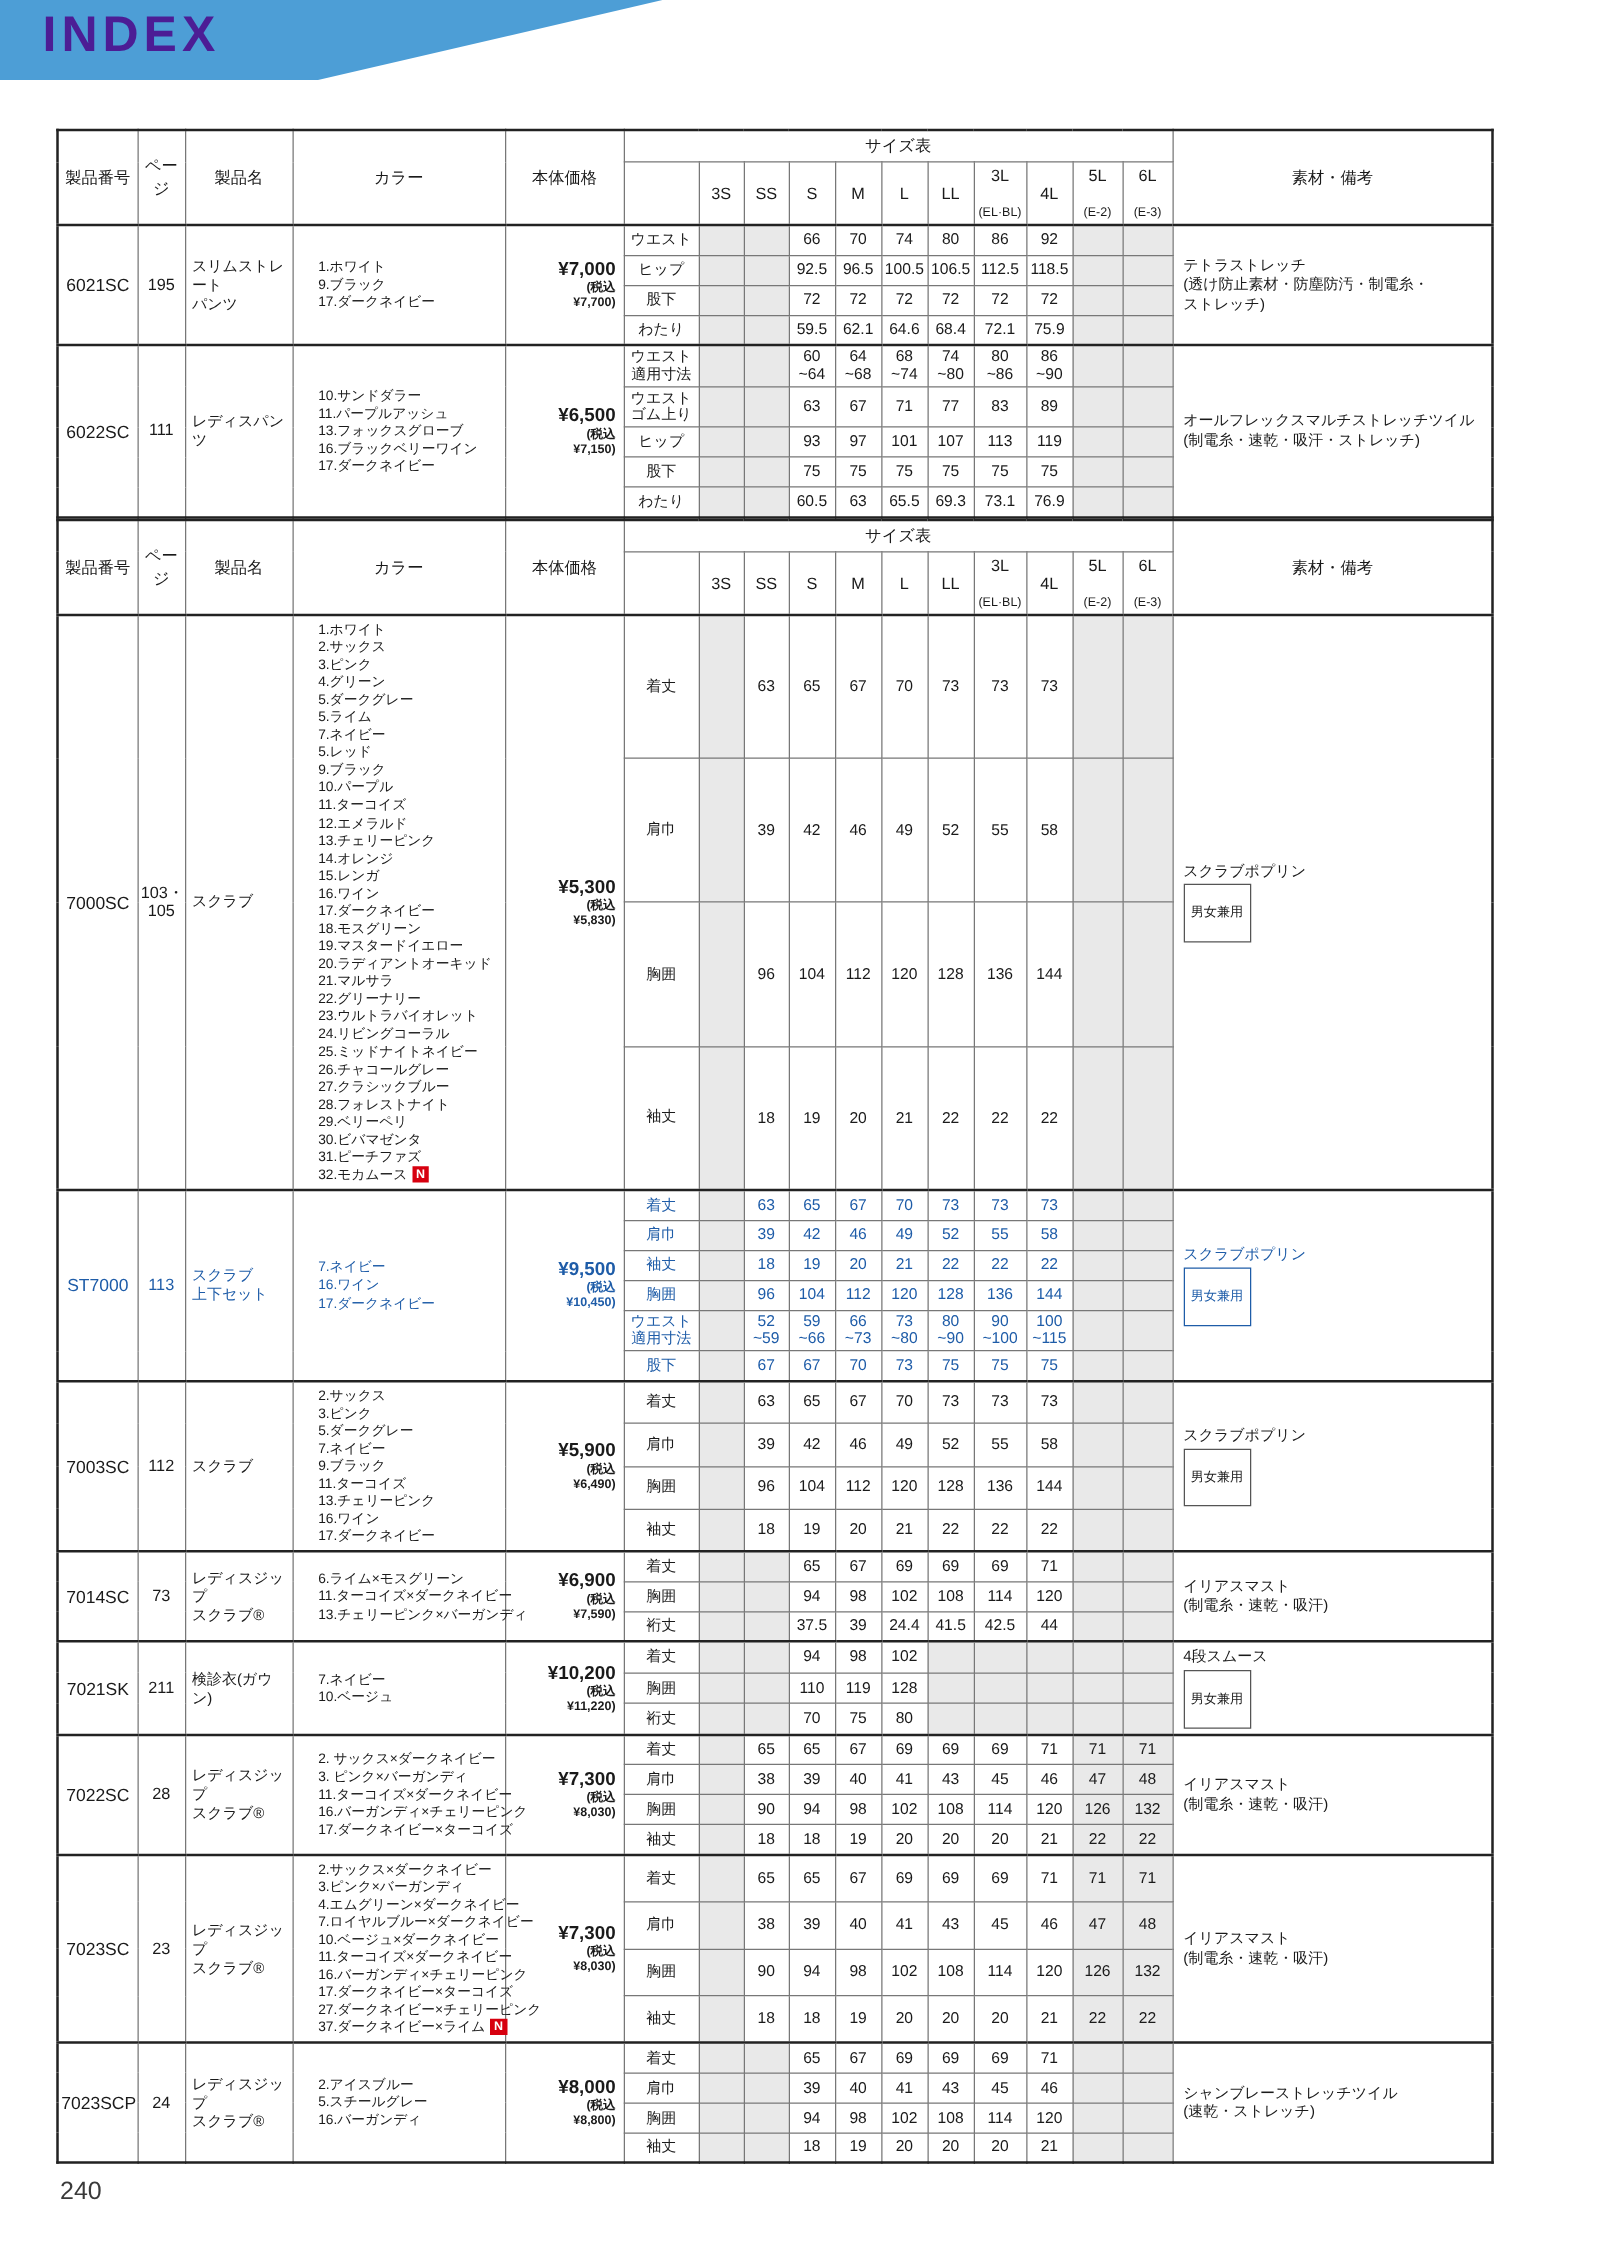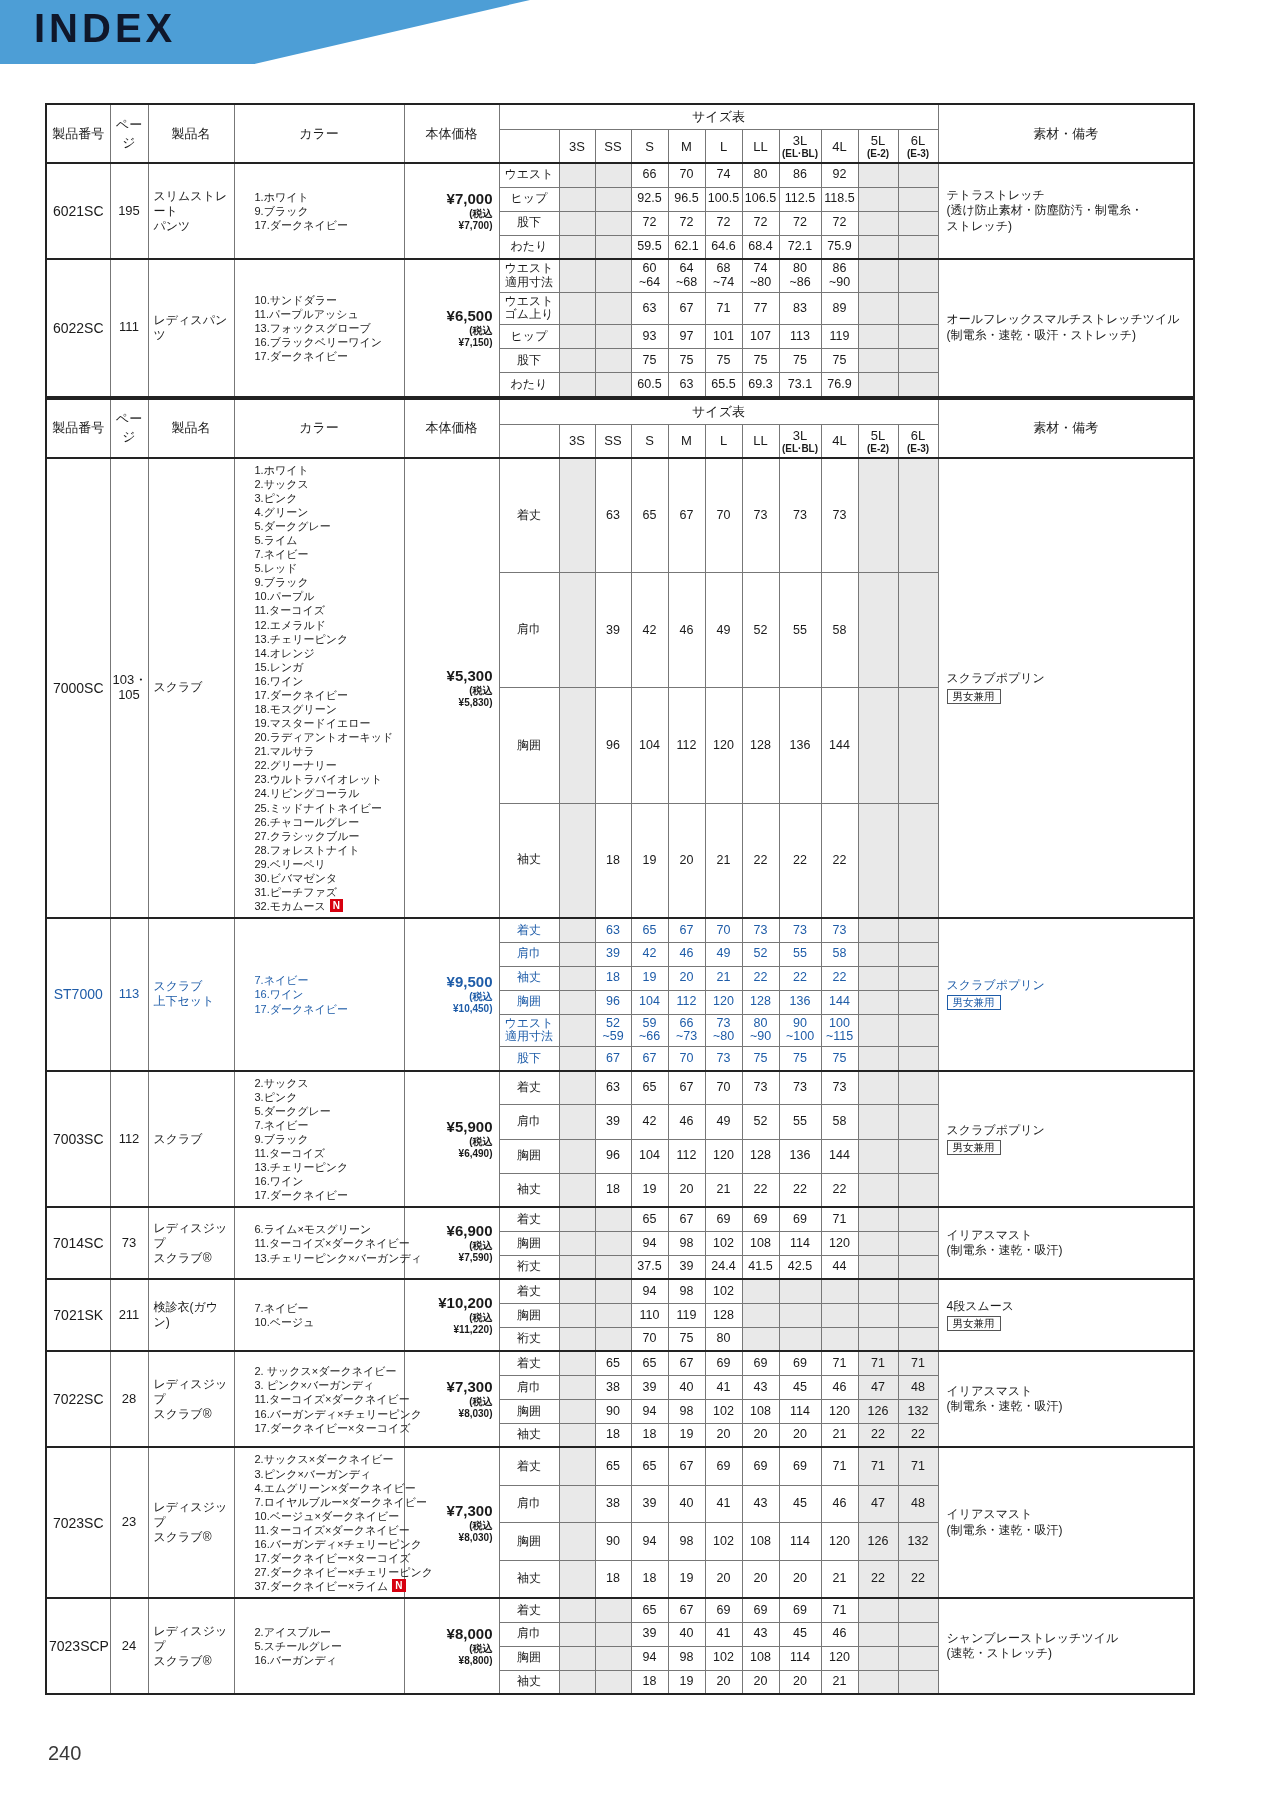--- a/index.html
+++ b/index.html
@@ -9,47 +9,47 @@
   html,body{margin:0;padding:0;}
   body{
     width:1280px;height:1810px;position:relative;background:#fff;
     font-family:"Liberation Sans","DejaVu Sans",sans-serif;color:var(--ink);
   }
   .banner{
     position:absolute;top:0;left:0;width:530px;height:64px;background:var(--accent);
     clip-path:polygon(0 0,100% 0,48% 100%,0 100%);
   }
   .banner-title{
-    color:#0f172a;font-size:40px;font-weight:bold;letter-spacing:4px;padding:8px 0 0 34px;line-height:1;
+    color:#4c1d95;font-size:40px;font-weight:bold;letter-spacing:4px;padding:8px 0 0 34px;line-height:1;
   }
   .content{position:absolute;top:103px;left:45px;width:1148px;}
   table{border-collapse:collapse;table-layout:fixed;width:1148px;border:2px solid #222;}
   th,td{border:1px solid #777;padding:1px 2px;vertical-align:middle;}
   thead th{font-weight:normal;font-size:13px;text-align:center;background:#fff;padding:3px 1px;}
   th.hb{border-bottom:2px solid #222;}
-  th .sub{font-size:10px;line-height:1;margin-top:1px;font-weight:bold;}
+  th .sub{font-size:10px;line-height:1;margin-top:18px;}
   .section-bar{
     width:1148px;background:var(--accent);color:#fff;font-weight:bold;font-size:13.5px;
     text-align:center;padding:4px 0;line-height:1.2;
   }
   tr.pstart td{border-top:2px solid #222;}
   td.code{font-weight:normal;font-size:14px;text-align:center;}
   td.pg{font-size:13px;text-align:center;white-space:pre-line;line-height:1.15;}
   td.nm{font-size:12px;text-align:left;padding:3px 5px;white-space:pre-line;line-height:1.25;}
   td.cl{font-size:11px;text-align:left;padding:4px 20px;line-height:1.28;}
   td.pr{text-align:right;padding-right:6px;}
   .prm{font-size:15px;font-weight:bold;line-height:1.2;}
   .prt{font-size:10px;font-weight:bold;line-height:1.2;padding-left:33px;}
   td.ml{font-size:12px;text-align:center;white-space:pre-line;line-height:1.15;height:24px;padding:2px 1px;}
   td.val{font-size:12.5px;text-align:center;white-space:pre-line;line-height:1.1;padding:2px 0;}
   td.shade{background:var(--shade);}
   td.mat{font-size:12px;text-align:left;padding:4px 8px;white-space:pre-line;line-height:1.3;}
   .box{
     display:inline-block;border:1px solid #555;font-size:10.5px;line-height:1.2;
-    padding:0 5px;margin-top:2px;
+    padding:16px 5px;margin-top:2px;
   }
   .cline{white-space:nowrap;}
   .nbadge{
     display:inline-block;background:var(--badge);color:#fff;font-weight:bold;font-size:10px;
     line-height:13px;padding:0 3px;margin-left:4px;vertical-align:1px;
   }
   tr.hl td{color:var(--blue);}
   tr.hl .box{border-color:var(--blue);}
   .page-number{position:absolute;left:48px;top:1742px;font-size:20px;color:#3a3a3a;}
 </style>

